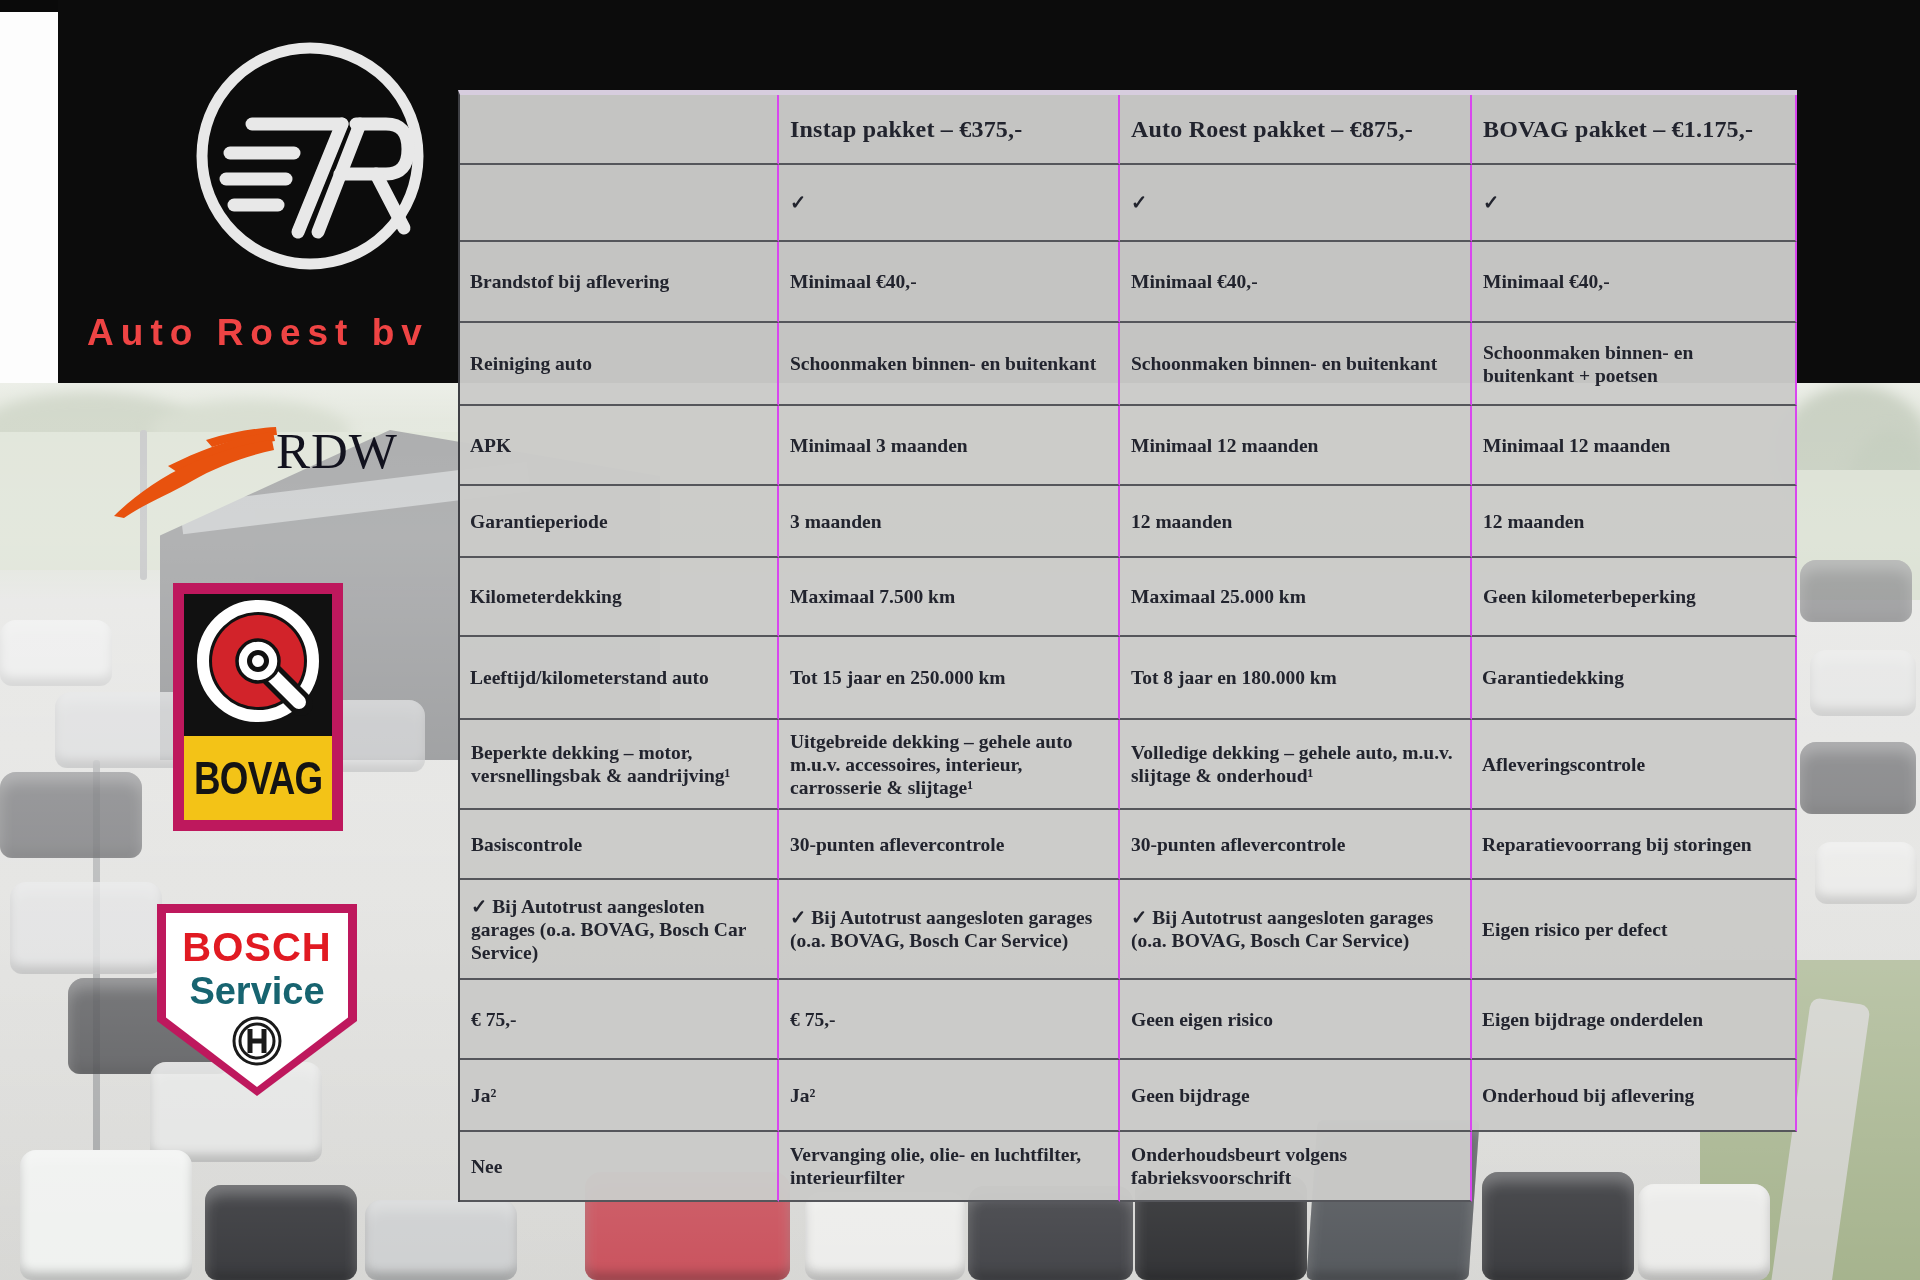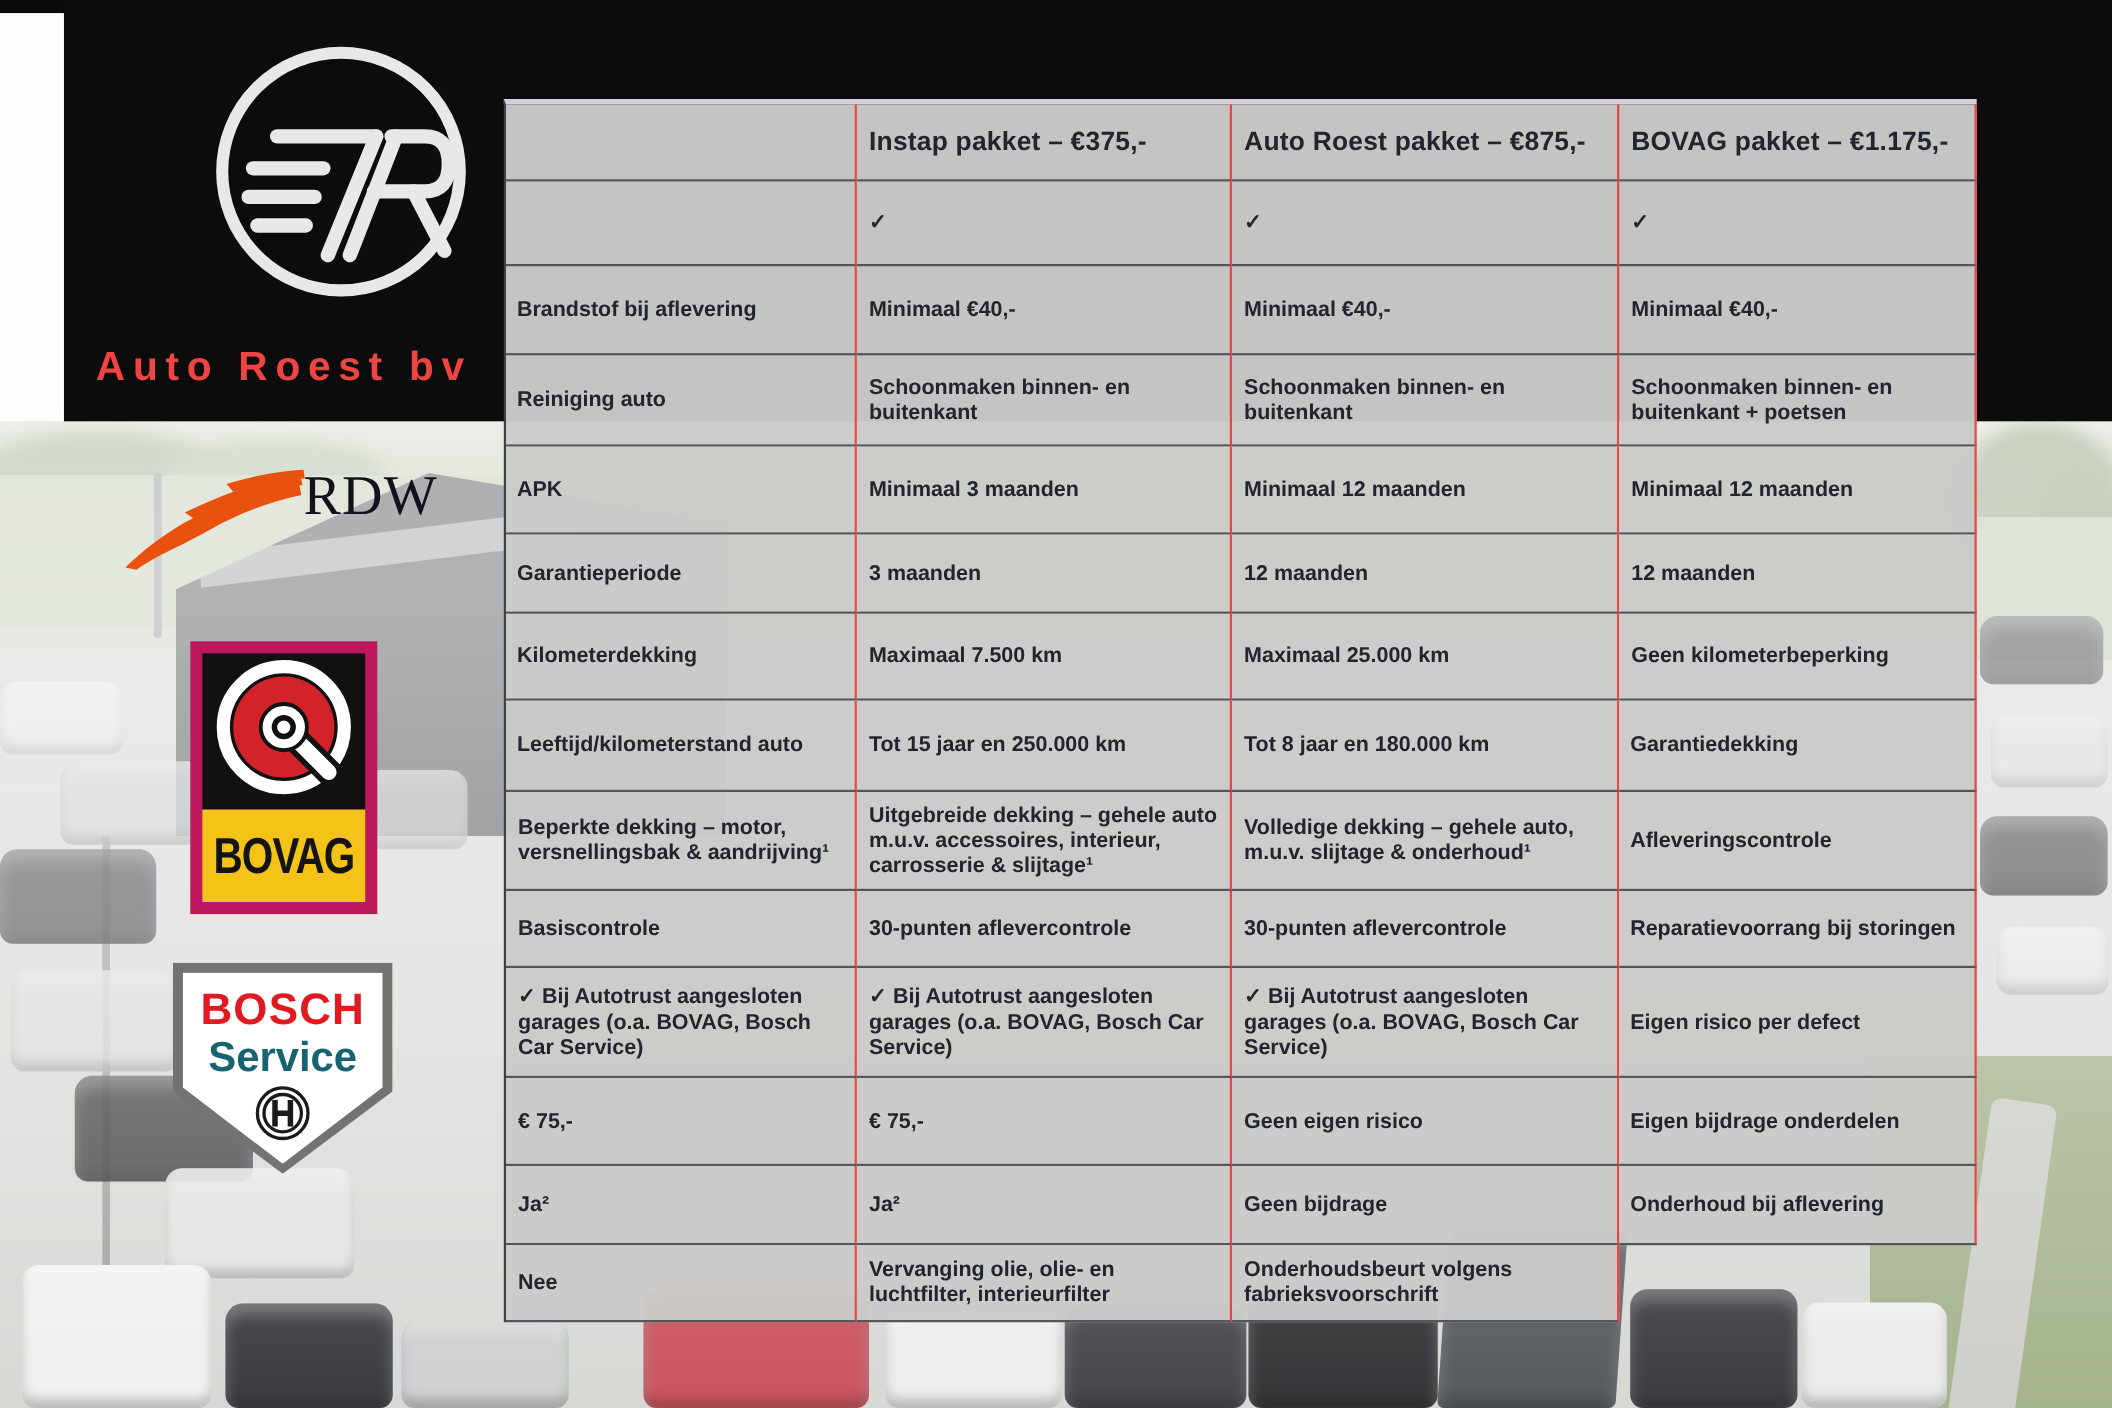--- a/index.html
+++ b/index.html
@@ -43,39 +43,39 @@
   .rdw-text { position:absolute; left:166px; top:6px; font-family:"Liberation Serif", serif;
     font-size:51px; color:#12121e; letter-spacing:1px; }
   
   .bovag { position:absolute; left:173px; top:565px; width:170px; height:248px;
     background:#be185d; padding:11px; box-sizing:border-box; z-index:3;margin-top:18px; }
   .bovag-yellow { width:148px; height:84px; background:#f3c317; display:flex;
     align-items:center; justify-content:center; }
   .bovag-yellow span { font-size:46px; font-weight:800; color:#141414;
     transform:scaleX(.8); letter-spacing:-1px; }
   
-  .bosch { position:absolute; left:157px; top:875px; width:200px; height:192px; z-index:3;
-    clip-path:polygon(0 0, 100% 0, 100% 61%, 50% 100%, 0 61%); background:#737373; }
+  .bosch { position:absolute; left:157px; top:904px; width:200px; height:192px; z-index:3;
+    clip-path:polygon(0 0, 100% 0, 100% 61%, 50% 100%, 0 61%); background:#be185d; }
   .bosch-inner { position:absolute; left:9px; top:9px; width:182px; height:174px;
     clip-path:polygon(0 0, 100% 0, 100% 60%, 50% 100%, 0 60%); background:#ffffff;
     text-align:center; }
   .bosch-word { display:block; margin-top:12px; font-size:40px; font-weight:bold;
     color:#e11a22; letter-spacing:1px; }
   .bosch-service { display:block; margin-top:0px; font-size:38px; font-weight:bold; color:#176470; }
   .bosch-inner svg { margin-top:2px; }
   
   .pakket-table { position:absolute; left:458px; top:90px; z-index:3;
     display:grid;
     grid-template-columns:319px 341px 352px 325px;
     grid-template-rows:70px 77px 81px 83px 80px 72px 79px 83px 90px 70px 100px 80px 72px 70px;
     border-top:5px solid #d7cdde; border-left:2px solid #3e3f44; }
-  .cell { border-right:2px solid #ef4444; border-bottom:2px solid #55565b;
+  .cell { border-right:2px solid #d946ef; border-bottom:2px solid #55565b;
     background:rgba(202,202,200,.97); display:flex; align-items:center;
     padding:4px 10px 4px 11px; box-sizing:border-box;
-    font-weight:bold; font-size:19.5px; line-height:1.18; color:#22242e; }
+    font-weight:bold; font-size:19.5px; line-height:1.18; color:#22242e;font-family:Liberation Serif, serif; }
   .cell.lbl { padding-left:10px; }
   .cell.hdr { font-size:24px; letter-spacing:.2px; }
 </style>
 </head>
 <body>
 
 <div class="photo">
 
   <div class="blob" style="left:-20px; top:392px; width:220px; height:74px; background:#a9b59b;"></div>
   <div class="blob" style="left:150px; top:400px; width:200px; height:62px; background:#b4bfa6;"></div>

